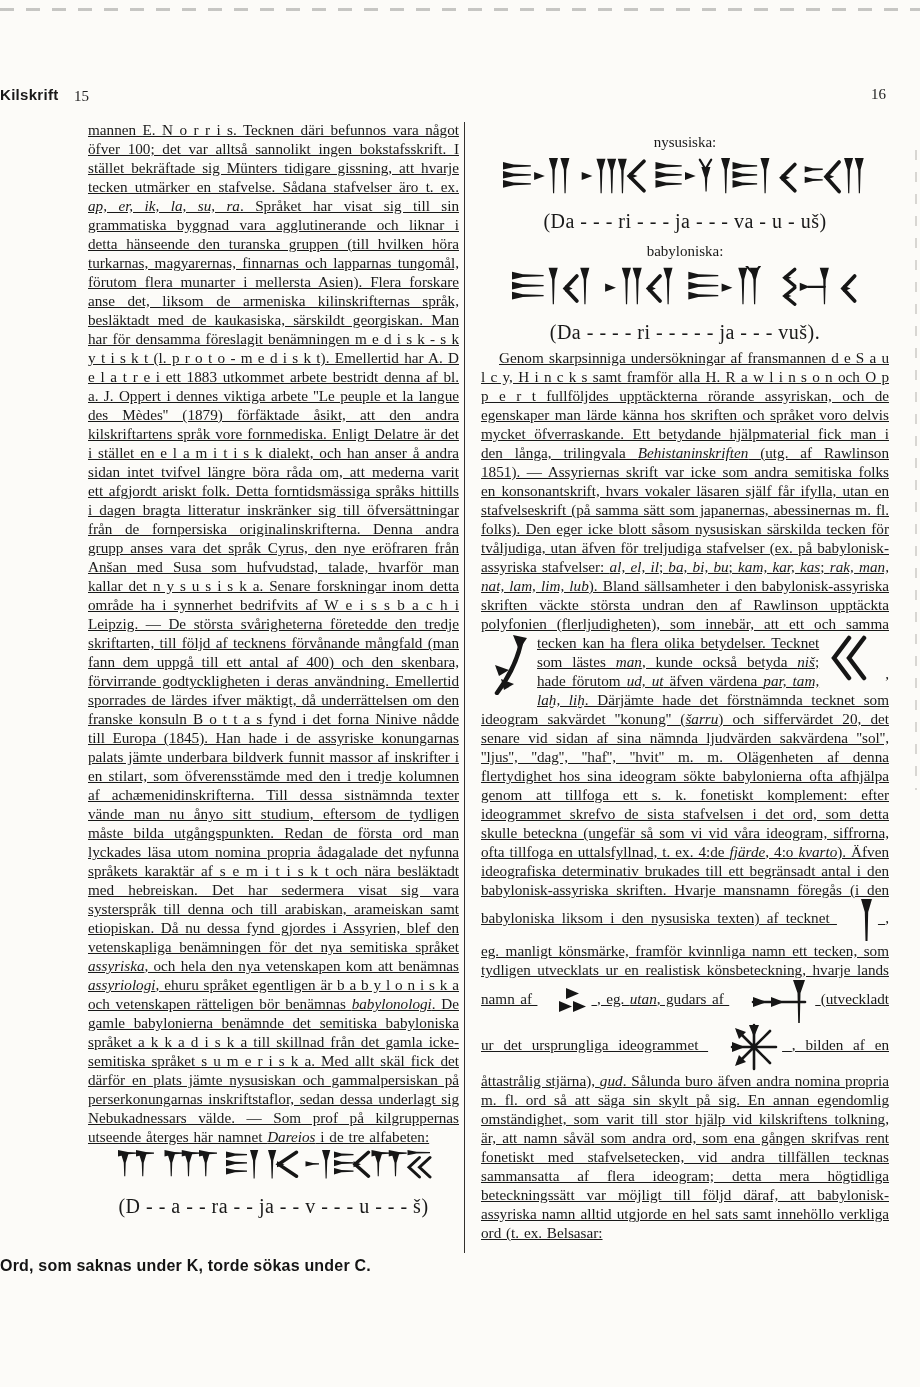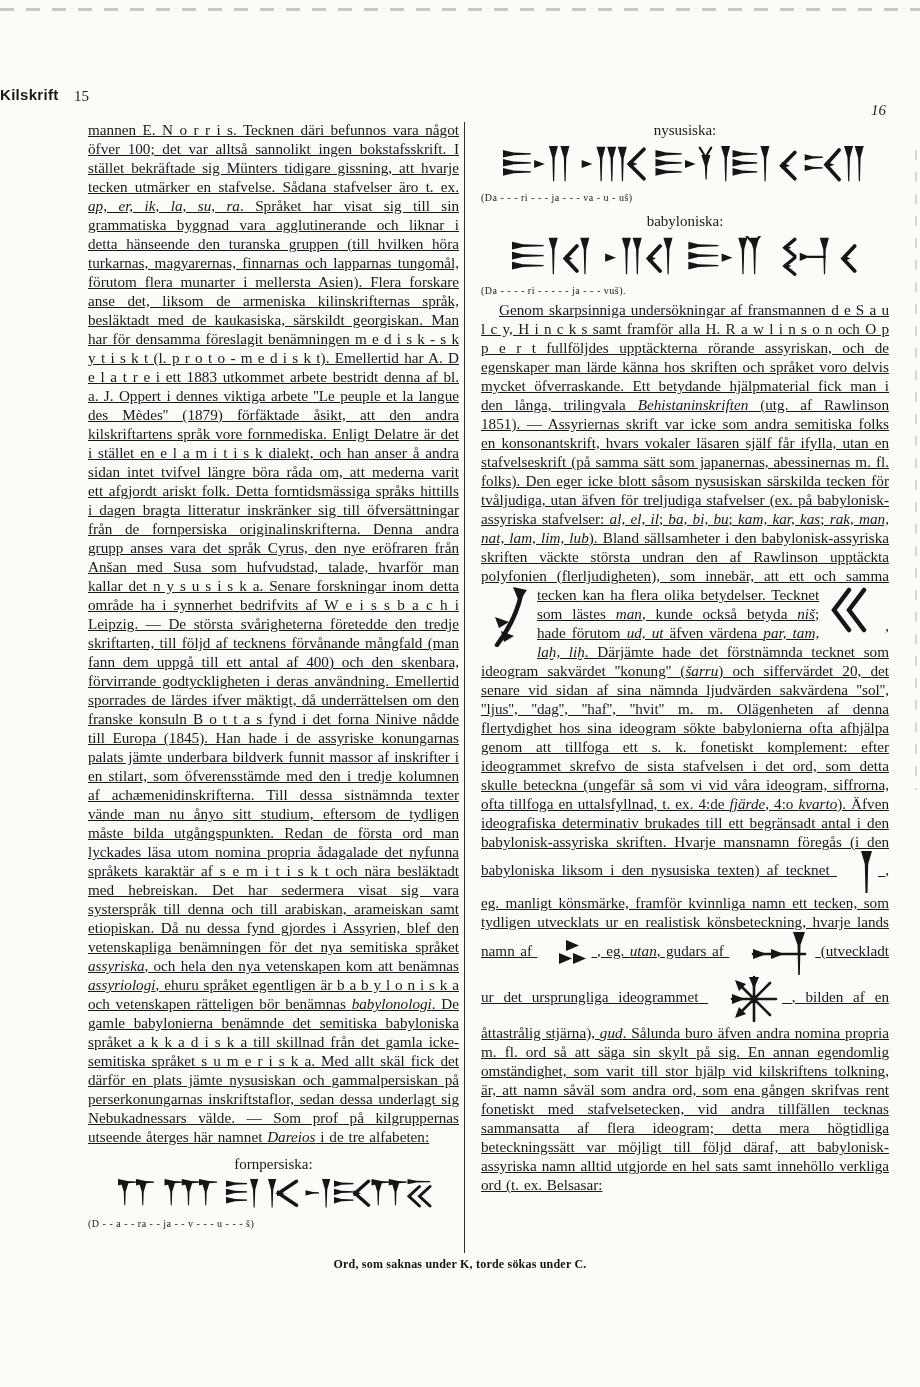--- a/index.html
+++ b/index.html
@@ -13,43 +13,43 @@
     background:repeating-linear-gradient(90deg,#b9b9b6 0 14px,transparent 14px 26px);
     opacity:.8;
   }
   .scan-right{
     position:absolute;left:915px;top:150px;width:2px;height:640px;
     background:repeating-linear-gradient(180deg,#d8d6d2 0 10px,transparent 10px 22px);
   }
   .hdr{position:absolute;left:0;top:86px;width:920px;height:22px;}
   .pgnum{position:absolute;font-size:15px;color:#222;}
   .pgnum.left{left:74px;top:2px;}
-  .pgnum.right{right:34px;top:16px;font-style:italic;}
+  .pgnum.right{right:34px;top:0px;}
   .runhead{
     position:absolute;left:0;width:920px;top:0;
     font-family:"Liberation Sans", sans-serif;font-weight:bold;font-size:15px;
     letter-spacing:.3px;
   }
   .divider{position:absolute;left:464px;top:122px;height:1131px;width:0;border-left:1.5px solid #32302d;}
   .col{position:absolute;top:120px;}
   .col-left{left:88px;width:371px;}
   .col-right{left:481px;width:408px;}
   p.body{
     margin:0;font-size:15.2px;line-height:19px;text-align:justify;
     word-spacing:1px;hyphens:auto;text-decoration:underline;-webkit-hyphens:auto;
   }
   p.body.indent{text-indent:18px;}
   .caption{font-size:15px;text-align:center;margin:10px 0 6px 0;}
-  .col-right .caption.first{margin-top:2px;}
+  .col-right .caption.first{margin-top:14px;}
   .glyphrow{text-align:center;line-height:0;margin:4px 0 2px 0;}
   .glyphrow svg{display:inline-block;}
-  .translit{font-size:10px;margin:9px 0 4px 0;letter-spacing:.5px;white-space:pre;}
+  .translit{font-size:20px;text-align:center;margin:15px 0 4px 0;letter-spacing:.5px;white-space:pre;}
   .footnote{
-    position:absolute;left:0;top:1257px;width:920px;text-align:center;
-    font-family:Liberation Serif, serif;font-weight:bold;font-size:12px;
+    position:absolute;left:0;top:1257px;width:920px;text-align:left;
+    font-family:Liberation Sans, sans-serif;font-weight:bold;font-size:16px;
     letter-spacing:.2px;color:#141414;
   }
   
   .cg{fill:#161616;stroke:none;}
   .cs{fill:none;stroke:#161616;stroke-width:4.5;stroke-linecap:round;stroke-linejoin:miter;}
   .cs4{fill:none;stroke:#161616;stroke-width:4;stroke-linecap:round;}
   .cs2{fill:none;stroke:#161616;stroke-width:2.6;stroke-linecap:round;}
   
   .fl-right{float:right;margin:2px 0 0 10px;display:flex;align-items:flex-end;}
   .fl-right .gsuffix{font-size:15.2px;line-height:15px;}
@@ -66,21 +66,20 @@
   <div class="hdr">
     <span class="pgnum left">15</span>
     <span class="runhead">Kilskrift</span>
     <span class="pgnum right">16</span>
   </div>
 
   <div class="divider"></div>
 
   <div class="col col-left">
     <p class="body"><span>mannen E. N o r r i s.  Tecknen däri befunnos vara något öfver 100; det var alltså sannolikt ingen bokstafsskrift. I stället bekräftade sig Münters tidigare gissning, att hvarje tecken utmärker en stafvelse. Sådana stafvelser äro t. ex. </span><i>ap, er, ik, la, su, ra</i><span>. Språket har visat sig till sin grammatiska byggnad vara agglutinerande och liknar i detta hänseende den turanska gruppen (till hvilken höra turkarnas, magyarernas, finnarnas och lapparnas tungomål, förutom flera munarter i mellersta Asien).  Flera forskare anse det, liksom de armeniska kilinskrifternas språk, besläktadt med de kaukasiska, särskildt georgiskan. Man har för densamma föreslagit benämningen m e d i s k - s k y t i s k t (l. p r o t o - m e d i s k t).  Emellertid har A. D e l a t r e i ett 1883 utkommet arbete bestridt denna af bl. a. J. Oppert i dennes viktiga arbete ''Le peuple et la langue des Mèdes'' (1879) förfäktade åsikt, att den andra kilskriftartens språk vore fornmediska.  Enligt Delatre är det i stället en e l a m i t i s k dialekt, och han anser å andra sidan intet tvifvel längre böra råda om, att mederna varit ett afgjordt ariskt folk.  Detta forntidsmässiga språks hittills i dagen bragta litteratur inskränker sig till öfversättningar från de fornpersiska originalinskrifterna.  Denna andra grupp anses vara det språk Cyrus, den nye eröfraren från Anšan med Susa som hufvudstad, talade, hvarför man kallar det n y s u s i s k a.  Senare forskningar inom detta område ha i synnerhet bedrifvits af W e i s s b a c h i Leipzig. — De största svårigheterna företedde den tredje skriftarten, till följd af tecknens förvånande mångfald (man fann dem uppgå till ett antal af 400) och den skenbara, förvirrande godtyckligheten i deras användning.  Emellertid sporrades de lärdes ifver mäktigt, då underrättelsen om den franske konsuln B o t t a s fynd i det forna Ninive nådde till Europa (1845). Han hade i de assyriske konungarnas palats jämte underbara bildverk funnit massor af inskrifter i en stilart, som öfverensstämde med den i tredje kolumnen af achæmenidinskrifterna. Till dessa sistnämnda texter vände man nu ånyo sitt studium, eftersom de tydligen måste bilda utgångspunkten.  Redan de första ord man lyckades läsa utom nomina propria ådagalade det nyfunna språkets karaktär af s e m i t i s k t och nära besläktadt med hebreiskan.  Det har sedermera visat sig vara systerspråk till denna och till arabiskan, arameiskan samt etiopiskan.  Då nu dessa fynd gjordes i Assyrien, blef den vetenskapliga benämningen för det nya semitiska språket </span><i>assyriska</i><span>, och hela den nya vetenskapen kom att benämnas </span><i>assyriologi</i><span>, ehuru språket egentligen är b a b y l o n i s k a och vetenskapen rätteligen bör benämnas </span><i>babylonologi</i><span>.  De gamle babylonierna benämnde det semitiska babyloniska språket a k k a d i s k a till skillnad från det gamla icke-semitiska språket s u m e r i s k a.  Med allt skäl fick det därför en plats jämte nysusiskan och gammalpersiskan på perserkonungarnas inskriftstaflor, sedan dessa underlagt sig Nebukadnessars välde. — Som prof på kilgruppernas utseende återges här namnet </span><i>Dareios</i><span> i de tre alfabeten:</span></p>
-    <div class="caption">fornpersiska:</div>
     <div class="glyphrow">
       <svg width="316" height="30" viewBox="0 0 420 40">
 
         <polygon class="cg" points="2,0 15,2.6 26,3.4 26,5 15,5.8 2,8.6"></polygon>
         <polygon class="cg" points="6,5 16,5 12.3,17 11.7,35 10.3,35 9.7,17"></polygon>
         <polygon class="cg" points="26,0 39,2.6 50,3.4 50,5 39,5.8 26,8.6"></polygon>
         <polygon class="cg" points="30,5 40,5 36.3,17 35.7,35 34.3,35 33.7,17"></polygon>
 
         <polygon class="cg" points="64,0 77,2.6 88,3.4 88,5 77,5.8 64,8.6"></polygon>
         <polygon class="cg" points="68,5 78,5 74.3,17 73.7,35 72.3,35 71.7,17"></polygon>

